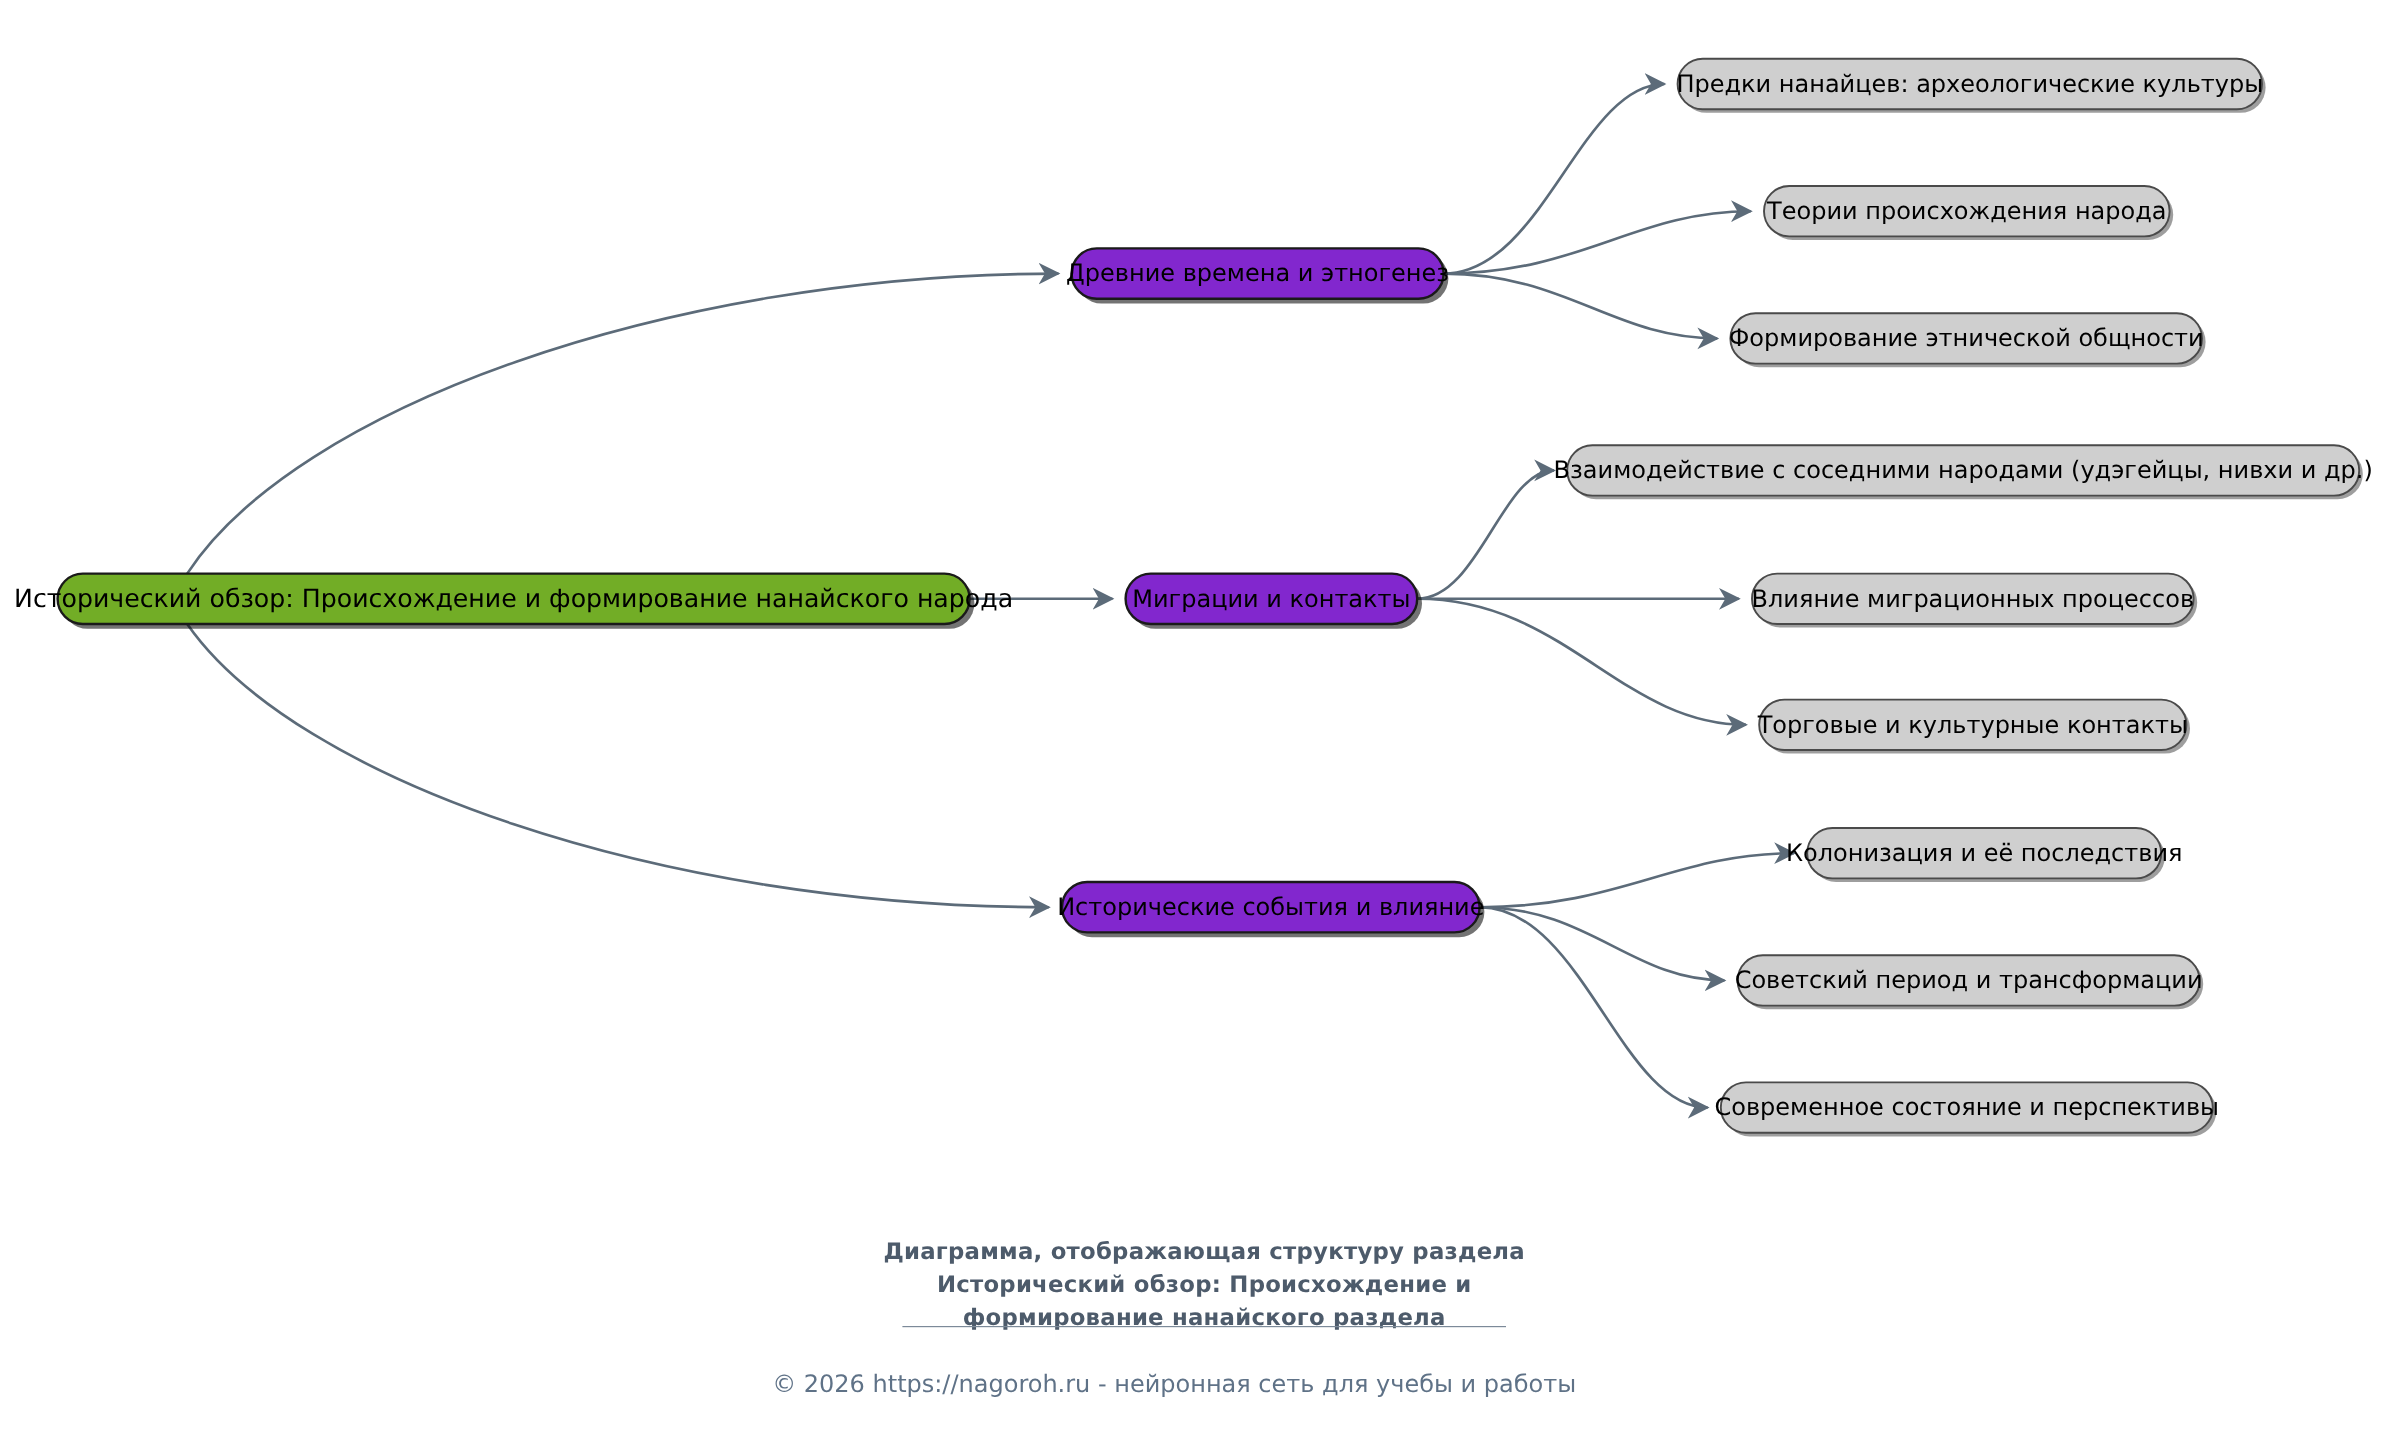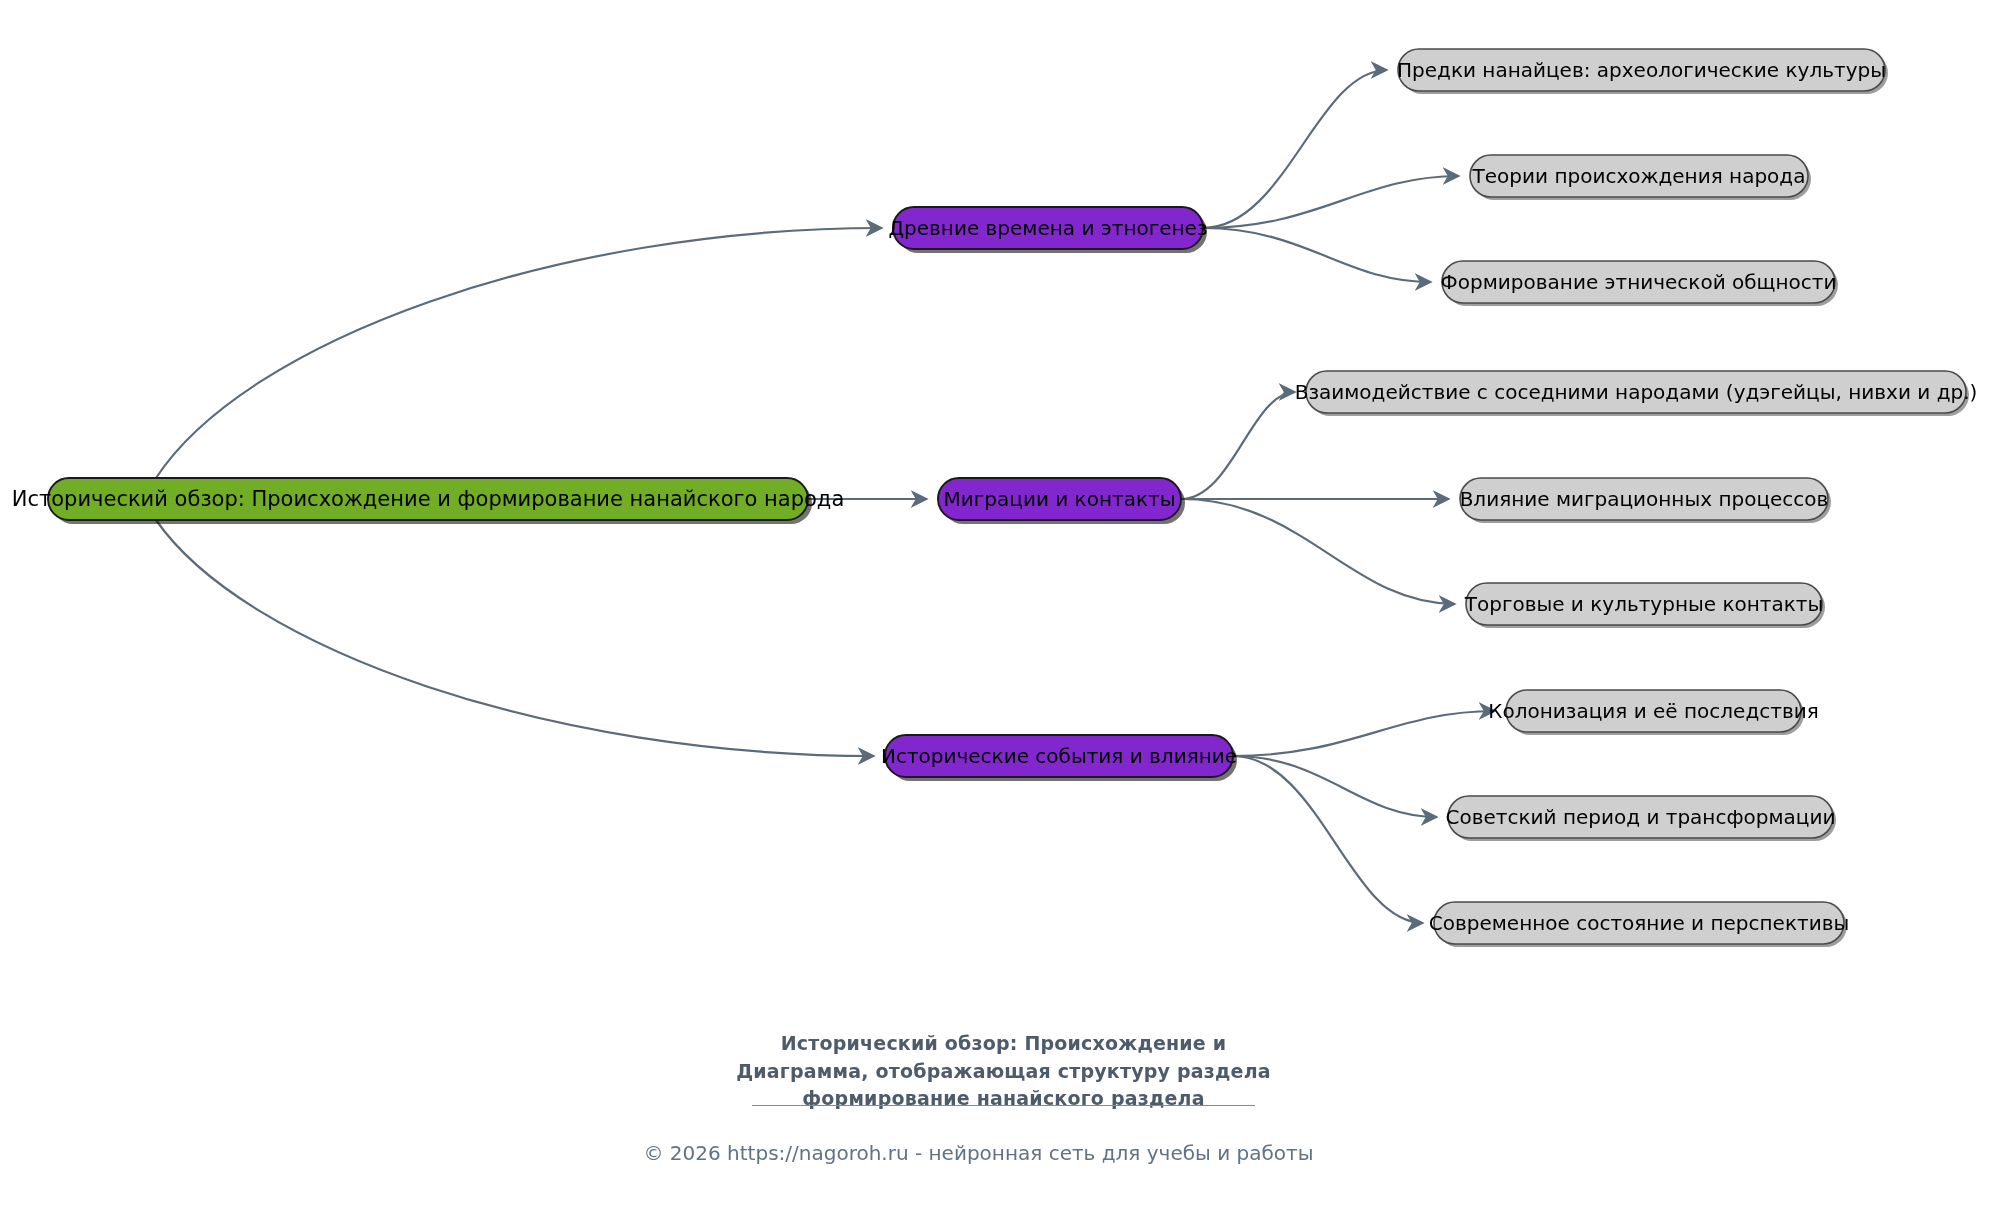--- a/index.html
+++ b/index.html
@@ -128,21 +128,21 @@
         </g>
         <g>
           <rect x="1437" y="905" width="410" height="42" rx="21" ry="21" fill="rgba(0,0,0,0.38)"></rect>
           <rect x="1434" y="902" width="410" height="42" rx="21" ry="21" class="node-leaf"></rect>
           <text x="1639" y="924" class="node-label leaf" text-anchor="middle">Современное состояние и перспективы</text>
         </g>
       </g>
   </svg>
 
   <div class="caption" id="caption-block" style="top:1030px;">
+    <div>Диаграмма, отображающая структуру раздела</div>
     <div>Исторический обзор: Происхождение и</div>
-    <div>Диаграмма, отображающая структуру раздела</div>
     <div>формирование нанайского раздела</div>
   </div>
 
   <div class="caption-line" style="left:752px;top:1105px;width:503px;"></div>
 
   <div class="footer" style="top:1141px;">© 2026 https://nagoroh.ru - нейронная сеть для учебы и работы</div>
 </div>
 
 </body></html>

